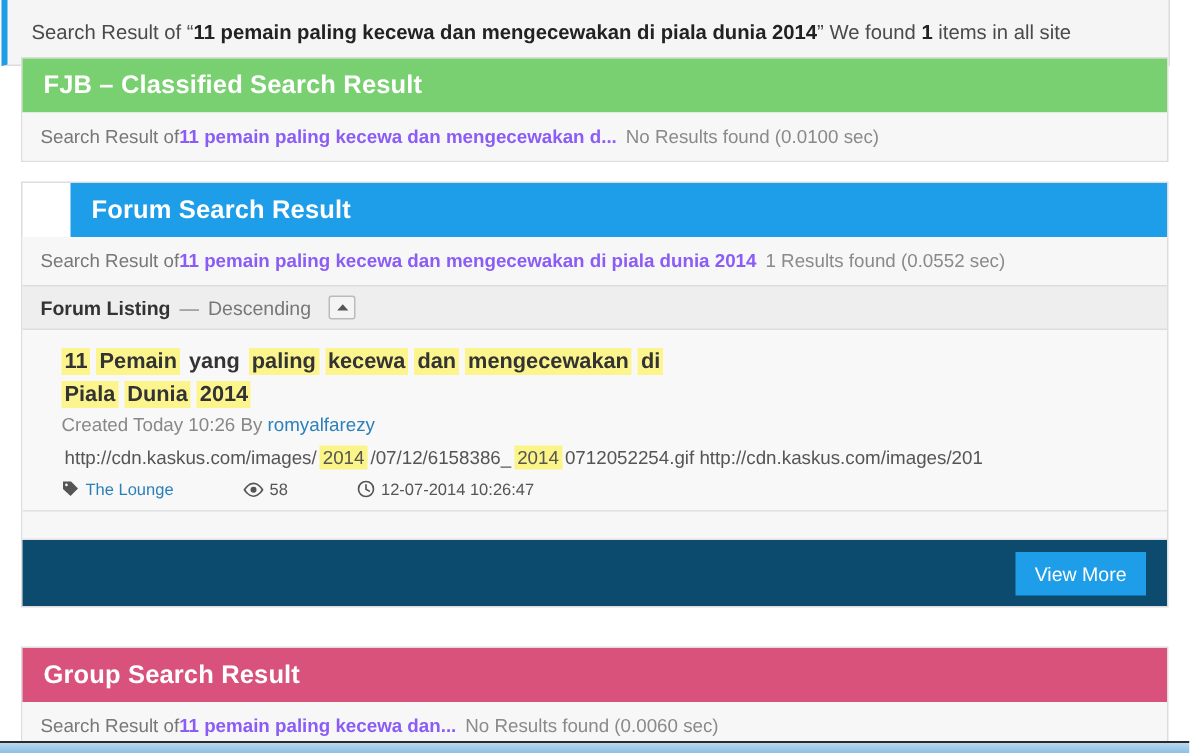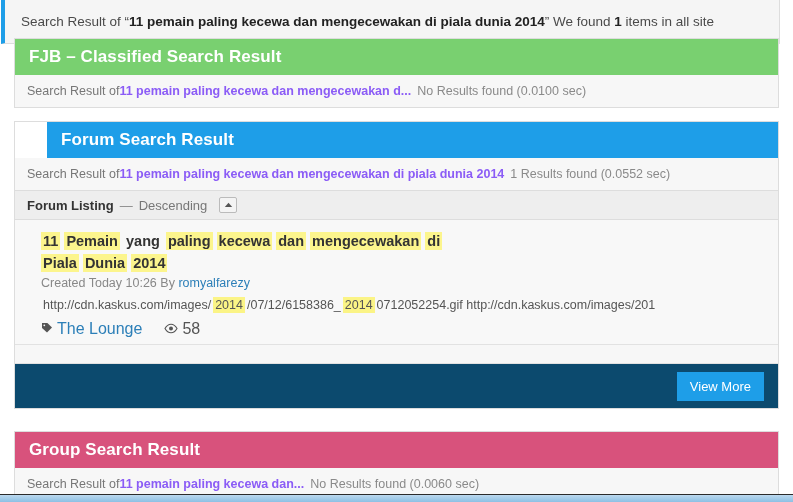--- a/index.html
+++ b/index.html
@@ -140,22 +140,23 @@
     font-size: 12.5px;
     color: #555555;
     white-space: nowrap;
   }
   .result-url .hl { background: #fbf486; }
 
   .result-meta {
     margin-top: 8px;
     display: flex;
     align-items: center;
-    font-size: 16px;
+    font-size: 11px;
     color: #555555;
+    gap: 24px;
   }
   .result-meta .ic {
     display: inline-block;
     color: #555555;
     margin-right: 4px;
     font-size: 12px;
     line-height: 1;
   }
   .result-meta a {
     color: #2c7fb8;
@@ -276,20 +277,29 @@
         </span>
         <span class="grp">
           <span class="ic">
             <svg width="14" height="11" viewBox="0 0 14 11" aria-hidden="true">
                 <path d="M7 1.2 C3.4 1.2 1 5.5 1 5.5 C1 5.5 3.4 9.8 7 9.8 C10.6 9.8 13 5.5 13 5.5 C13 5.5 10.6 1.2 7 1.2 Z" fill="none" stroke="#555555" stroke-width="1.1"></path>
                 <circle cx="7" cy="5.5" r="2" fill="#555555"></circle>
               </svg>
           </span>
           <span>58</span>
         </span>
+        <span class="grp">
+          <span class="ic">
+            <svg width="12" height="12" viewBox="0 0 12 12" aria-hidden="true">
+                <circle cx="6" cy="6" r="5" fill="none" stroke="#555555" stroke-width="1.1"></circle>
+                <path d="M6 3.2 L6 6.2 L8.2 7.4" fill="none" stroke="#555555" stroke-width="1.1" stroke-linecap="round"></path>
+              </svg>
+          </span>
+          <span>12-07-2014 10:26:47</span>
+        </span>
       </div>
     </div>
 
     <div class="row-divider"></div>
 
     <div class="panel-footer">
       <button class="view-more">View More</button>
     </div>
   </div>
 

